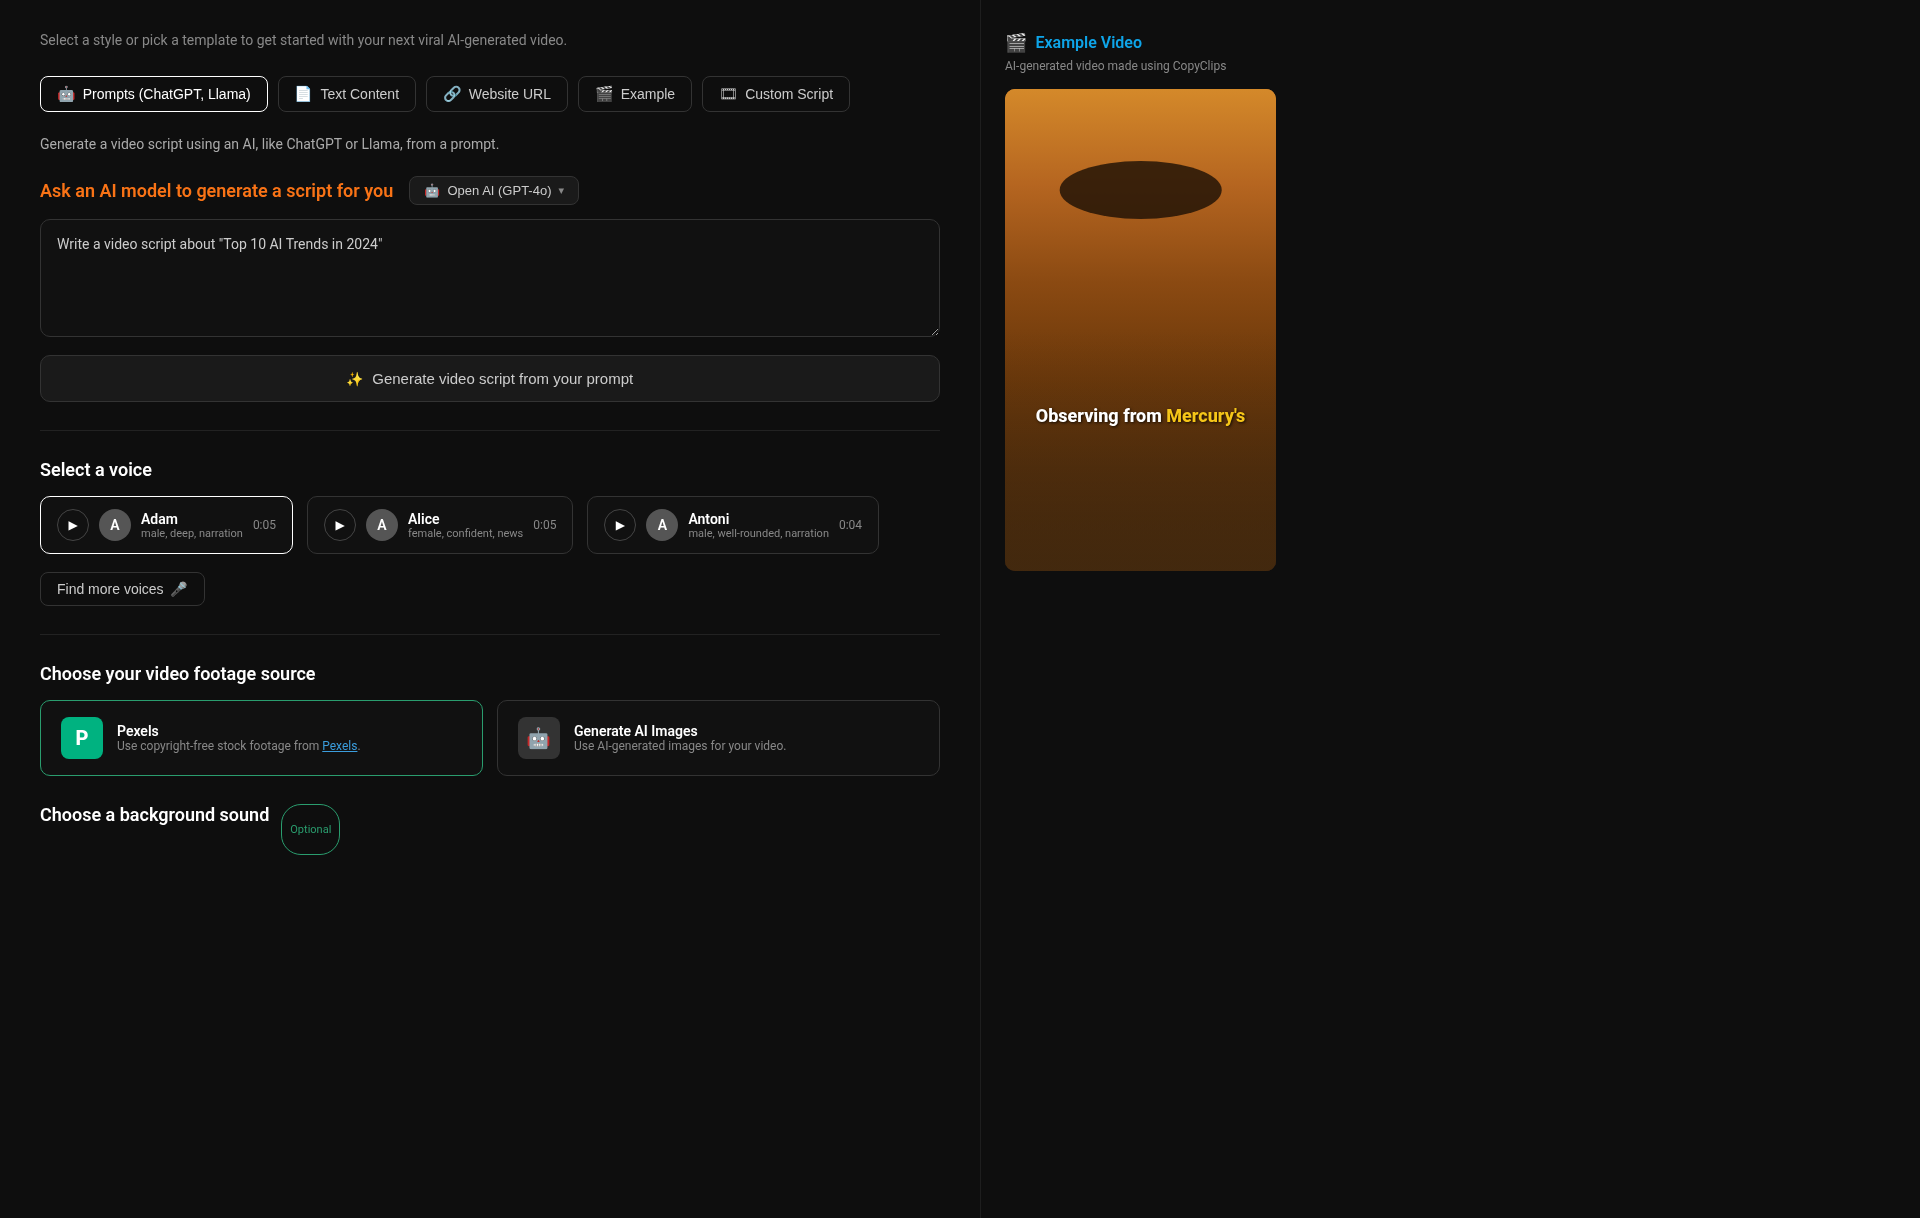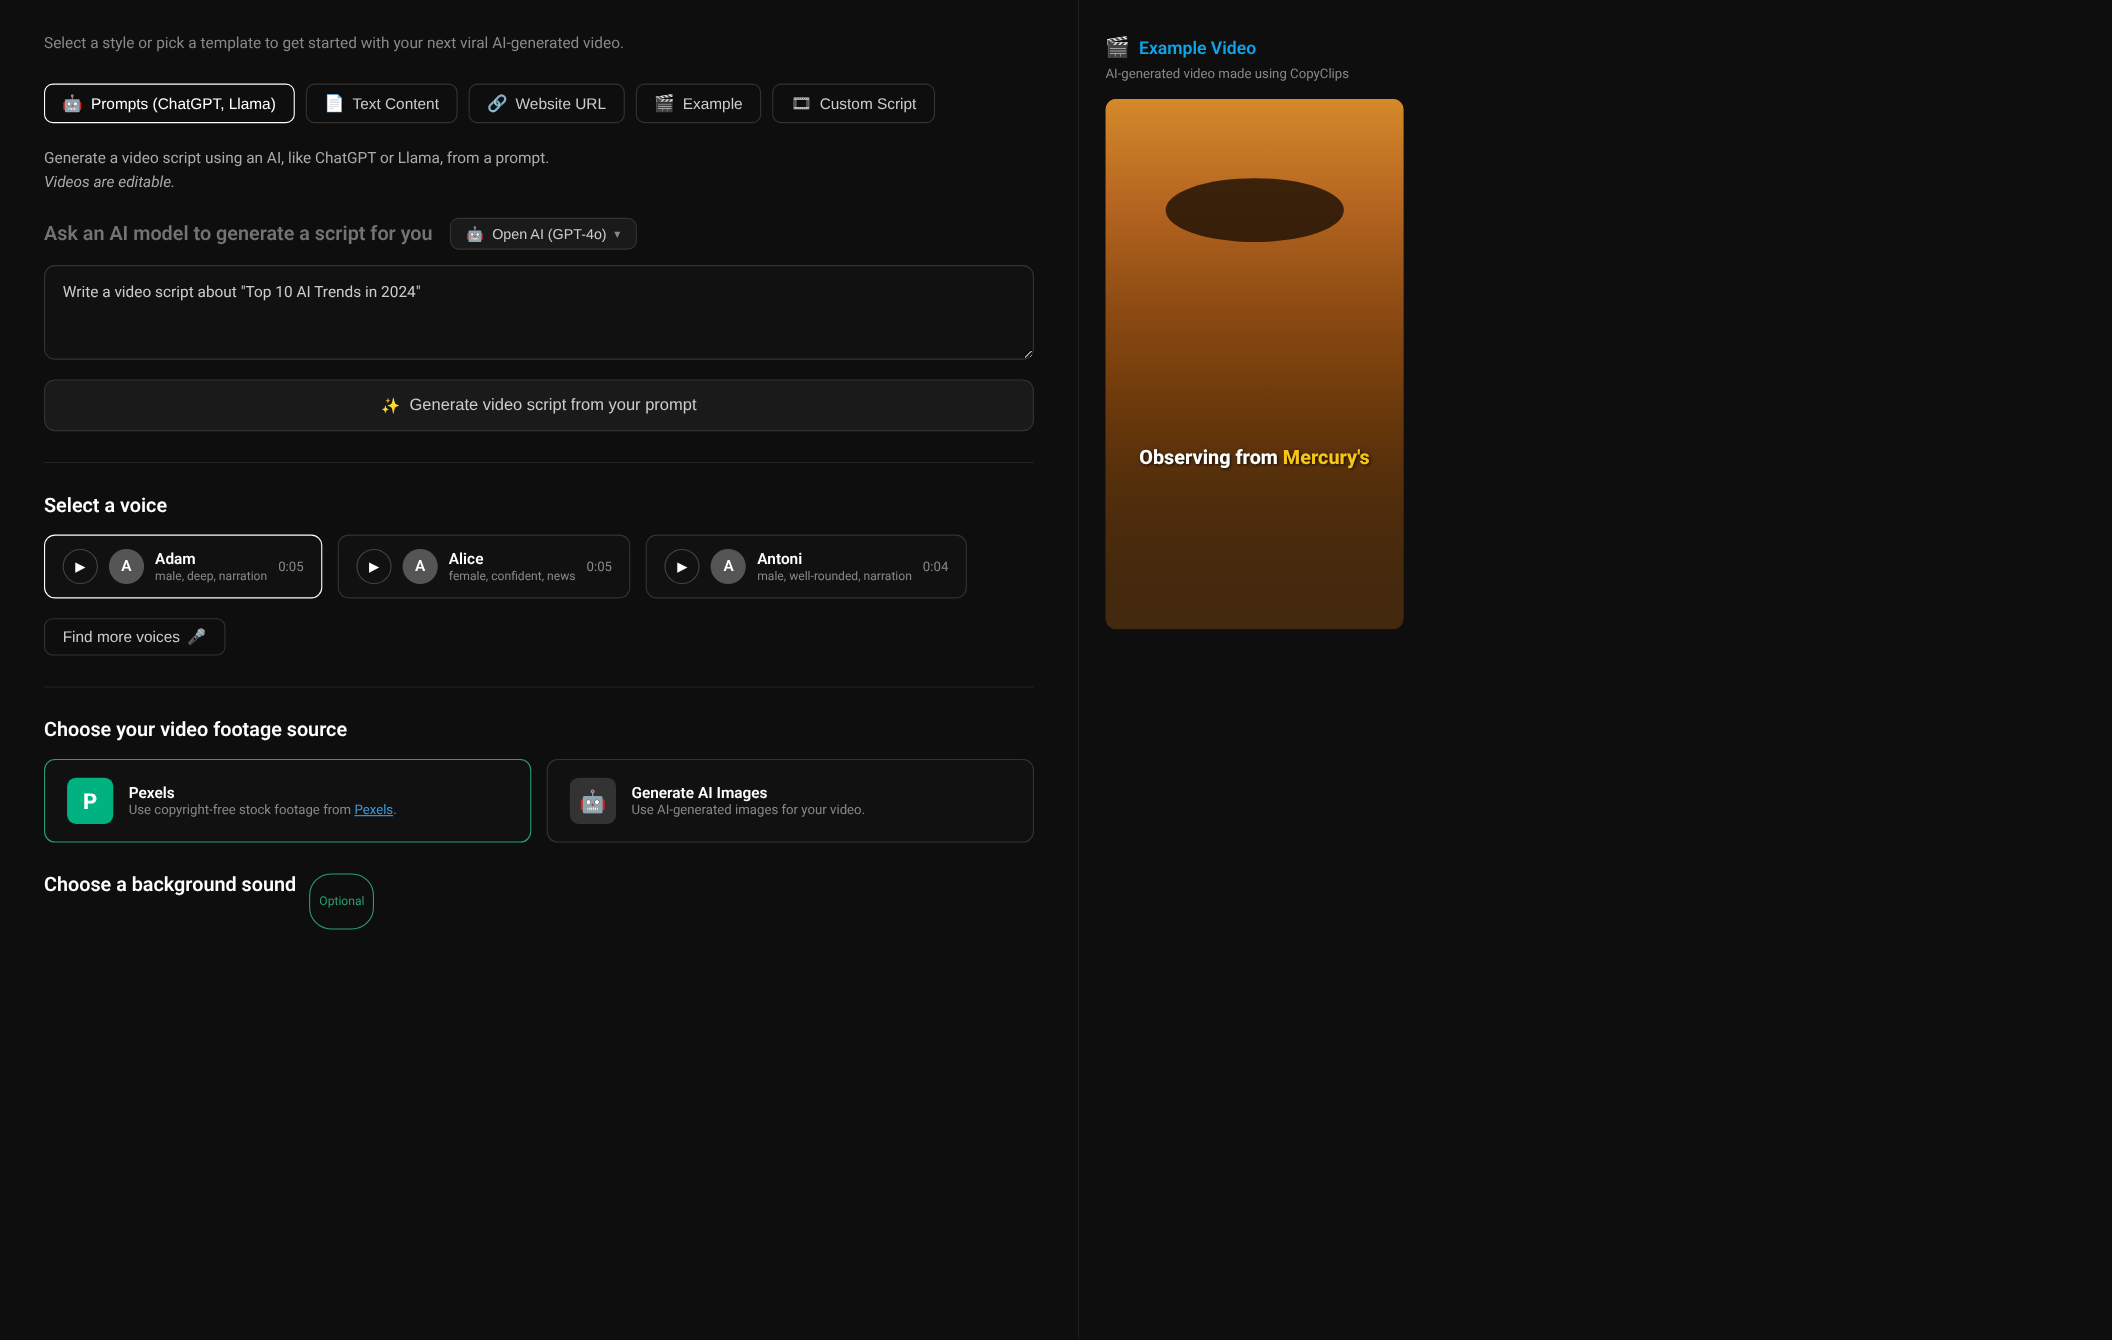--- a/index.html
+++ b/index.html
@@ -93,21 +93,21 @@
     .ai-model-row {
       display: flex;
       align-items: center;
       gap: 16px;
       margin: 24px 0 14px;
     }
 
     .ai-model-label {
       font-size: 18px;
       font-weight: 600;
-      color: #737373;
+      color: #f97316;
     }
 
     .ai-model-dropdown {
       display: flex;
       align-items: center;
       gap: 7px;
       padding: 6px 14px;
       border-radius: 8px;
       border: 1px solid #333;
       background: #1a1a1a;
@@ -117,21 +117,21 @@
     }
 
     .ai-model-dropdown .chevron {
       font-size: 11px;
       color: #888;
     }
 
     
     .prompt-textarea {
       width: 100%;
-      height: 86px;
+      height: 118px;
       background: #111;
       border: 1px solid #333;
       border-radius: 10px;
       color: #ccc;
       font-size: 14px;
       padding: 16px;
       resize: vertical;
       outline: none;
       font-family: inherit;
     }
@@ -452,23 +452,20 @@
       <span>Example</span>
     </button>
     <button class="tab-btn">
       <span class="tab-icon">🎞</span>
       <span>Custom Script</span>
     </button>
   </div>
 
   
   <p class="description">Generate a video script using an AI, like ChatGPT or Llama, from a prompt.</p>
-  <p class="description">
-    <em>Videos are editable.</em>
-  </p>
 
   
   <div class="ai-model-row">
     <span class="ai-model-label">Ask an AI model to generate a script for you</span>
     <button class="ai-model-dropdown">
       <span>🤖</span>
       <span>Open AI (GPT-4o)</span>
       <span class="chevron">▾</span>
     </button>
   </div>

